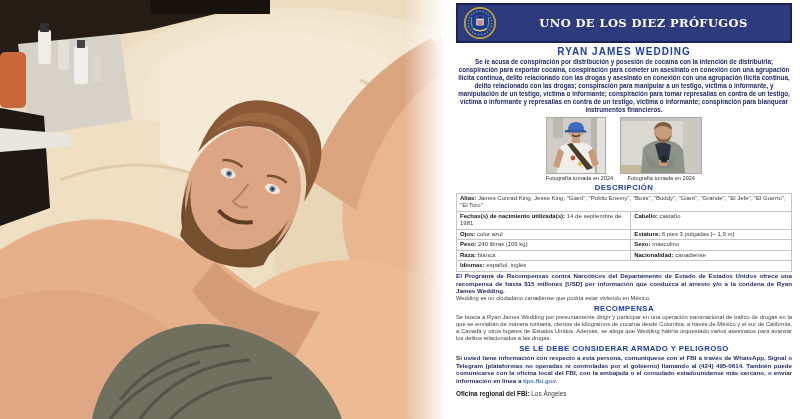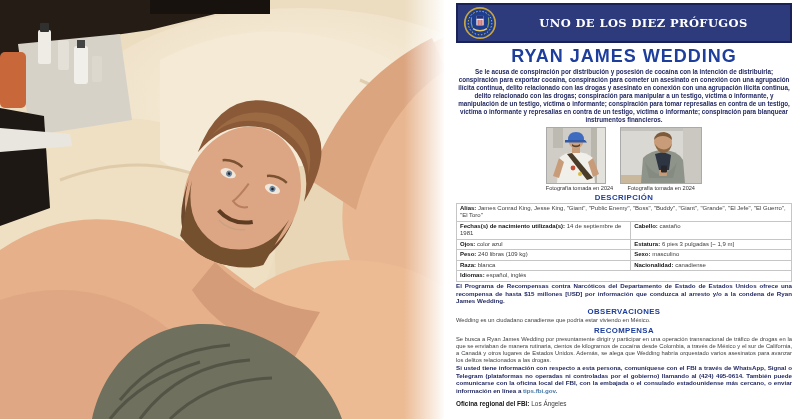--- a/index.html
+++ b/index.html
@@ -8,21 +8,21 @@
   .stage{position:relative;width:800px;height:419px;background:#fff;}
   .photo-left{position:absolute;left:0;top:0;width:446px;height:419px;overflow:hidden;}
   .photo-left svg{display:block;}
   .poster{position:absolute;left:444px;top:0;width:356px;height:419px;
           padding:3px 8px 0 12px;box-sizing:border-box;text-align:center;background:#fff;}
   .banner{display:flex;align-items:center;gap:5px;background:#2d3b7d;
           border:2px solid #1a2156;padding:2px 5px;height:40px;box-sizing:border-box;}
   .seal{width:34px;height:34px;flex:0 0 auto;}
   .banner-text{flex:1;color:#ffffff;font-family:"DejaVu Serif","Liberation Serif",serif;
                font-weight:bold;font-size:11.5px;line-height:1.45;letter-spacing:0.4px;text-align:center;}
-  .name{color:#1d3e9c;font-weight:bold;font-size:18px;letter-spacing:1px;margin:3px 0 1px;}
+  .name{color:#1d3e9c;font-weight:bold;font-size:10px;letter-spacing:1px;margin:3px 0 1px;}
   .charges{font-size:6.3px;line-height:1.27;font-weight:bold;color:#232a63;text-align:center;margin:0 2px;}
   .photos{display:flex;justify-content:center;align-items:flex-end;gap:7px;margin-top:3px;}
   figure{margin:0;}
   figure svg{display:block;border:0.5px solid #aaa;}
   figcaption{font-size:5.6px;color:#333;margin-top:1px;text-align:center;}
   .sec{color:#1d3e9c;font-weight:bold;font-size:7.8px;letter-spacing:0.4px;margin:2px 0 1px;}
   table{width:100%;border-collapse:collapse;font-size:6px;color:#3c3c3c;text-align:left;}
   td{border:0.5px solid #c6c6c6;padding:1px 3px;vertical-align:top;line-height:1.25;}
   td b{color:#151515;}
   .col-l{width:52%;}
@@ -200,24 +200,24 @@
           <td><b>Nacionalidad:</b> <span>canadiense</span></td>
         </tr>
         <tr>
           <td colspan="2"><b>Idiomas:</b> <span>español, inglés</span></td>
         </tr>
       </tbody>
     </table>
 
     <p class="p-bold just">El Programa de Recompensas contra Narcóticos del Departamento de Estado de Estados Unidos ofrece una recompensa de hasta $15 millones [USD] por información que conduzca al arresto y/o a la condena de Ryan James Wedding.</p>
 
-    <div class="sec">OBSERVACIONES</div>
     <p class="p-reg left">Wedding es un ciudadano canadiense que podría estar viviendo en México.</p>
 
     <div class="sec">RECOMPENSA</div>
     <p class="p-reg just">Se busca a Ryan James Wedding por presuntamente dirigir y participar en una operación transnacional de tráfico de drogas en la que se enviaban de manera rutinaria, cientos de kilogramos de cocaína desde Colombia, a través de México y el sur de California, a Canadá y otros lugares de Estados Unidos. Además, se alega que Wedding habría orquestado varios asesinatos para avanzar los delitos relacionados a las drogas.</p>
 
+    <div class="sec">SE LE DEBE CONSIDERAR ARMADO Y PELIGROSO</div>
     <p class="p-bold just"><span>Si usted tiene información con respecto a esta persona, comuníquese con el FBI a través de WhatsApp, Signal o Telegram (plataformas no operadas ni controladas por el gobierno) llamando al (424) 495-0614. También puede comunicarse con la oficina local del FBI, con la embajada o el consulado estadounidense más cercano, o enviar información en línea a </span><a class="tips">tips.fbi.gov</a><span>.</span></p>
 
     <div class="office"><b>Oficina regional del FBI:</b> <span>Los Ángeles</span></div>
 
   </div>
 </div>
 
 </body></html>

